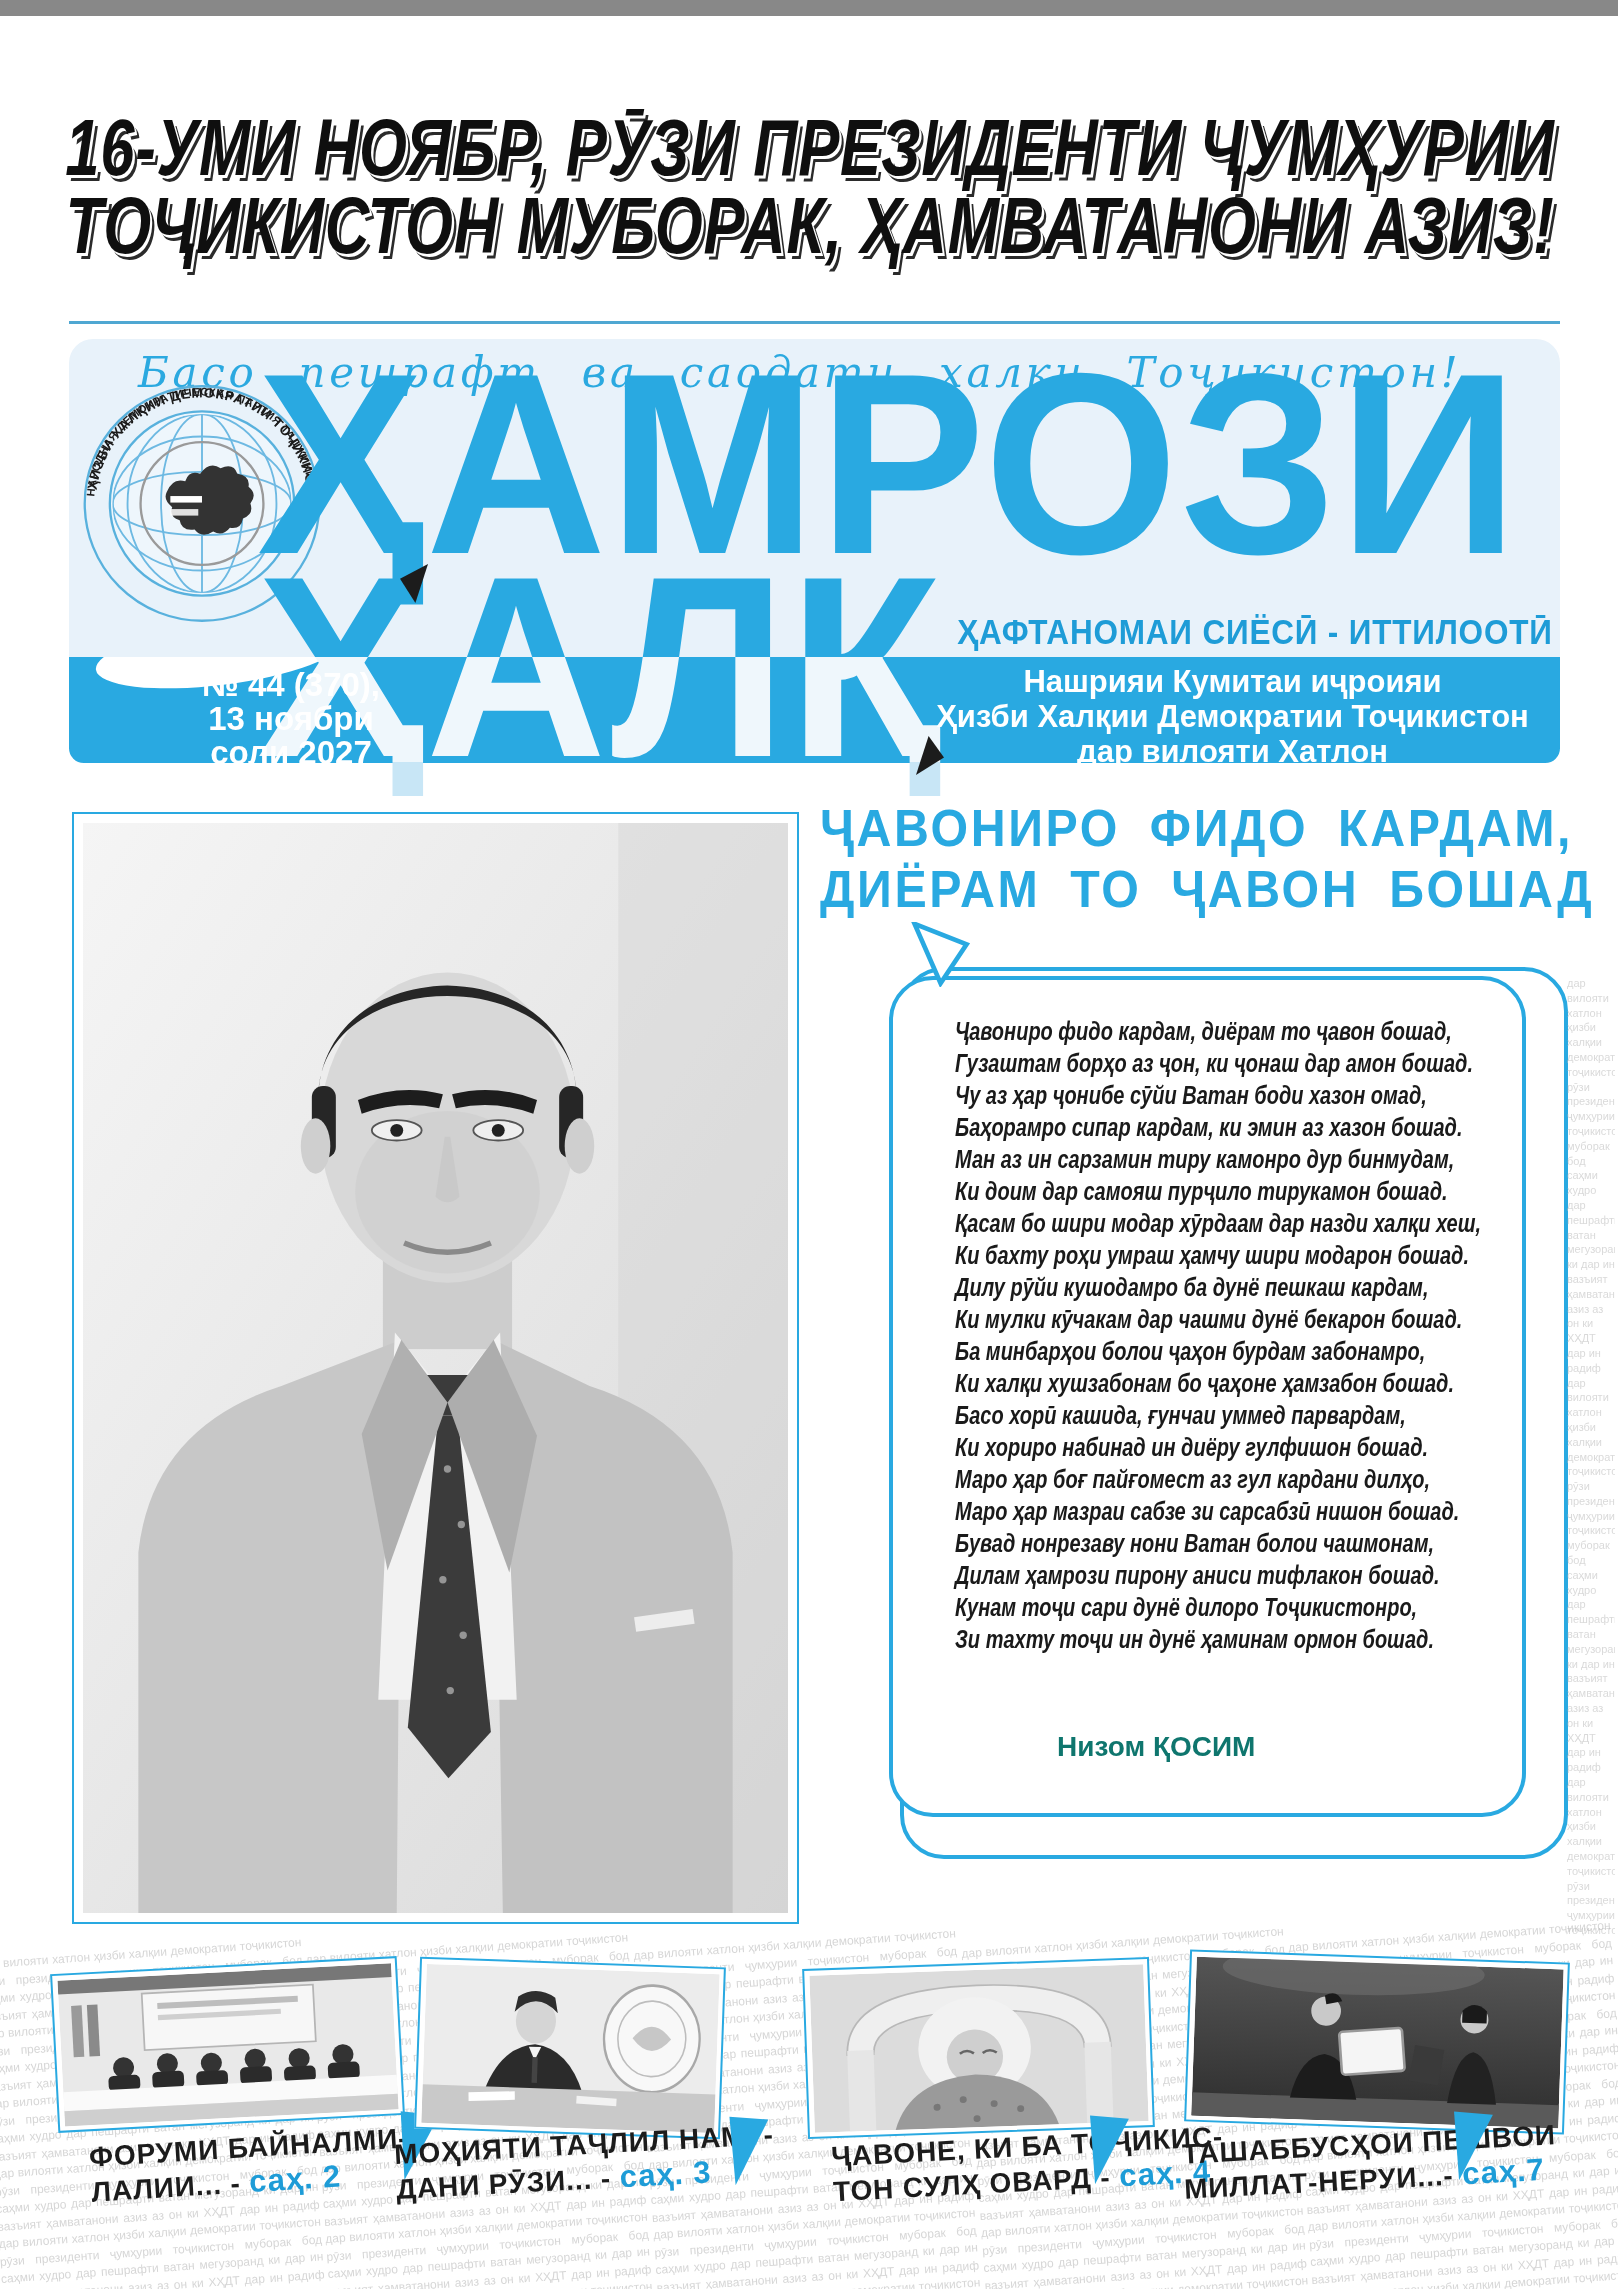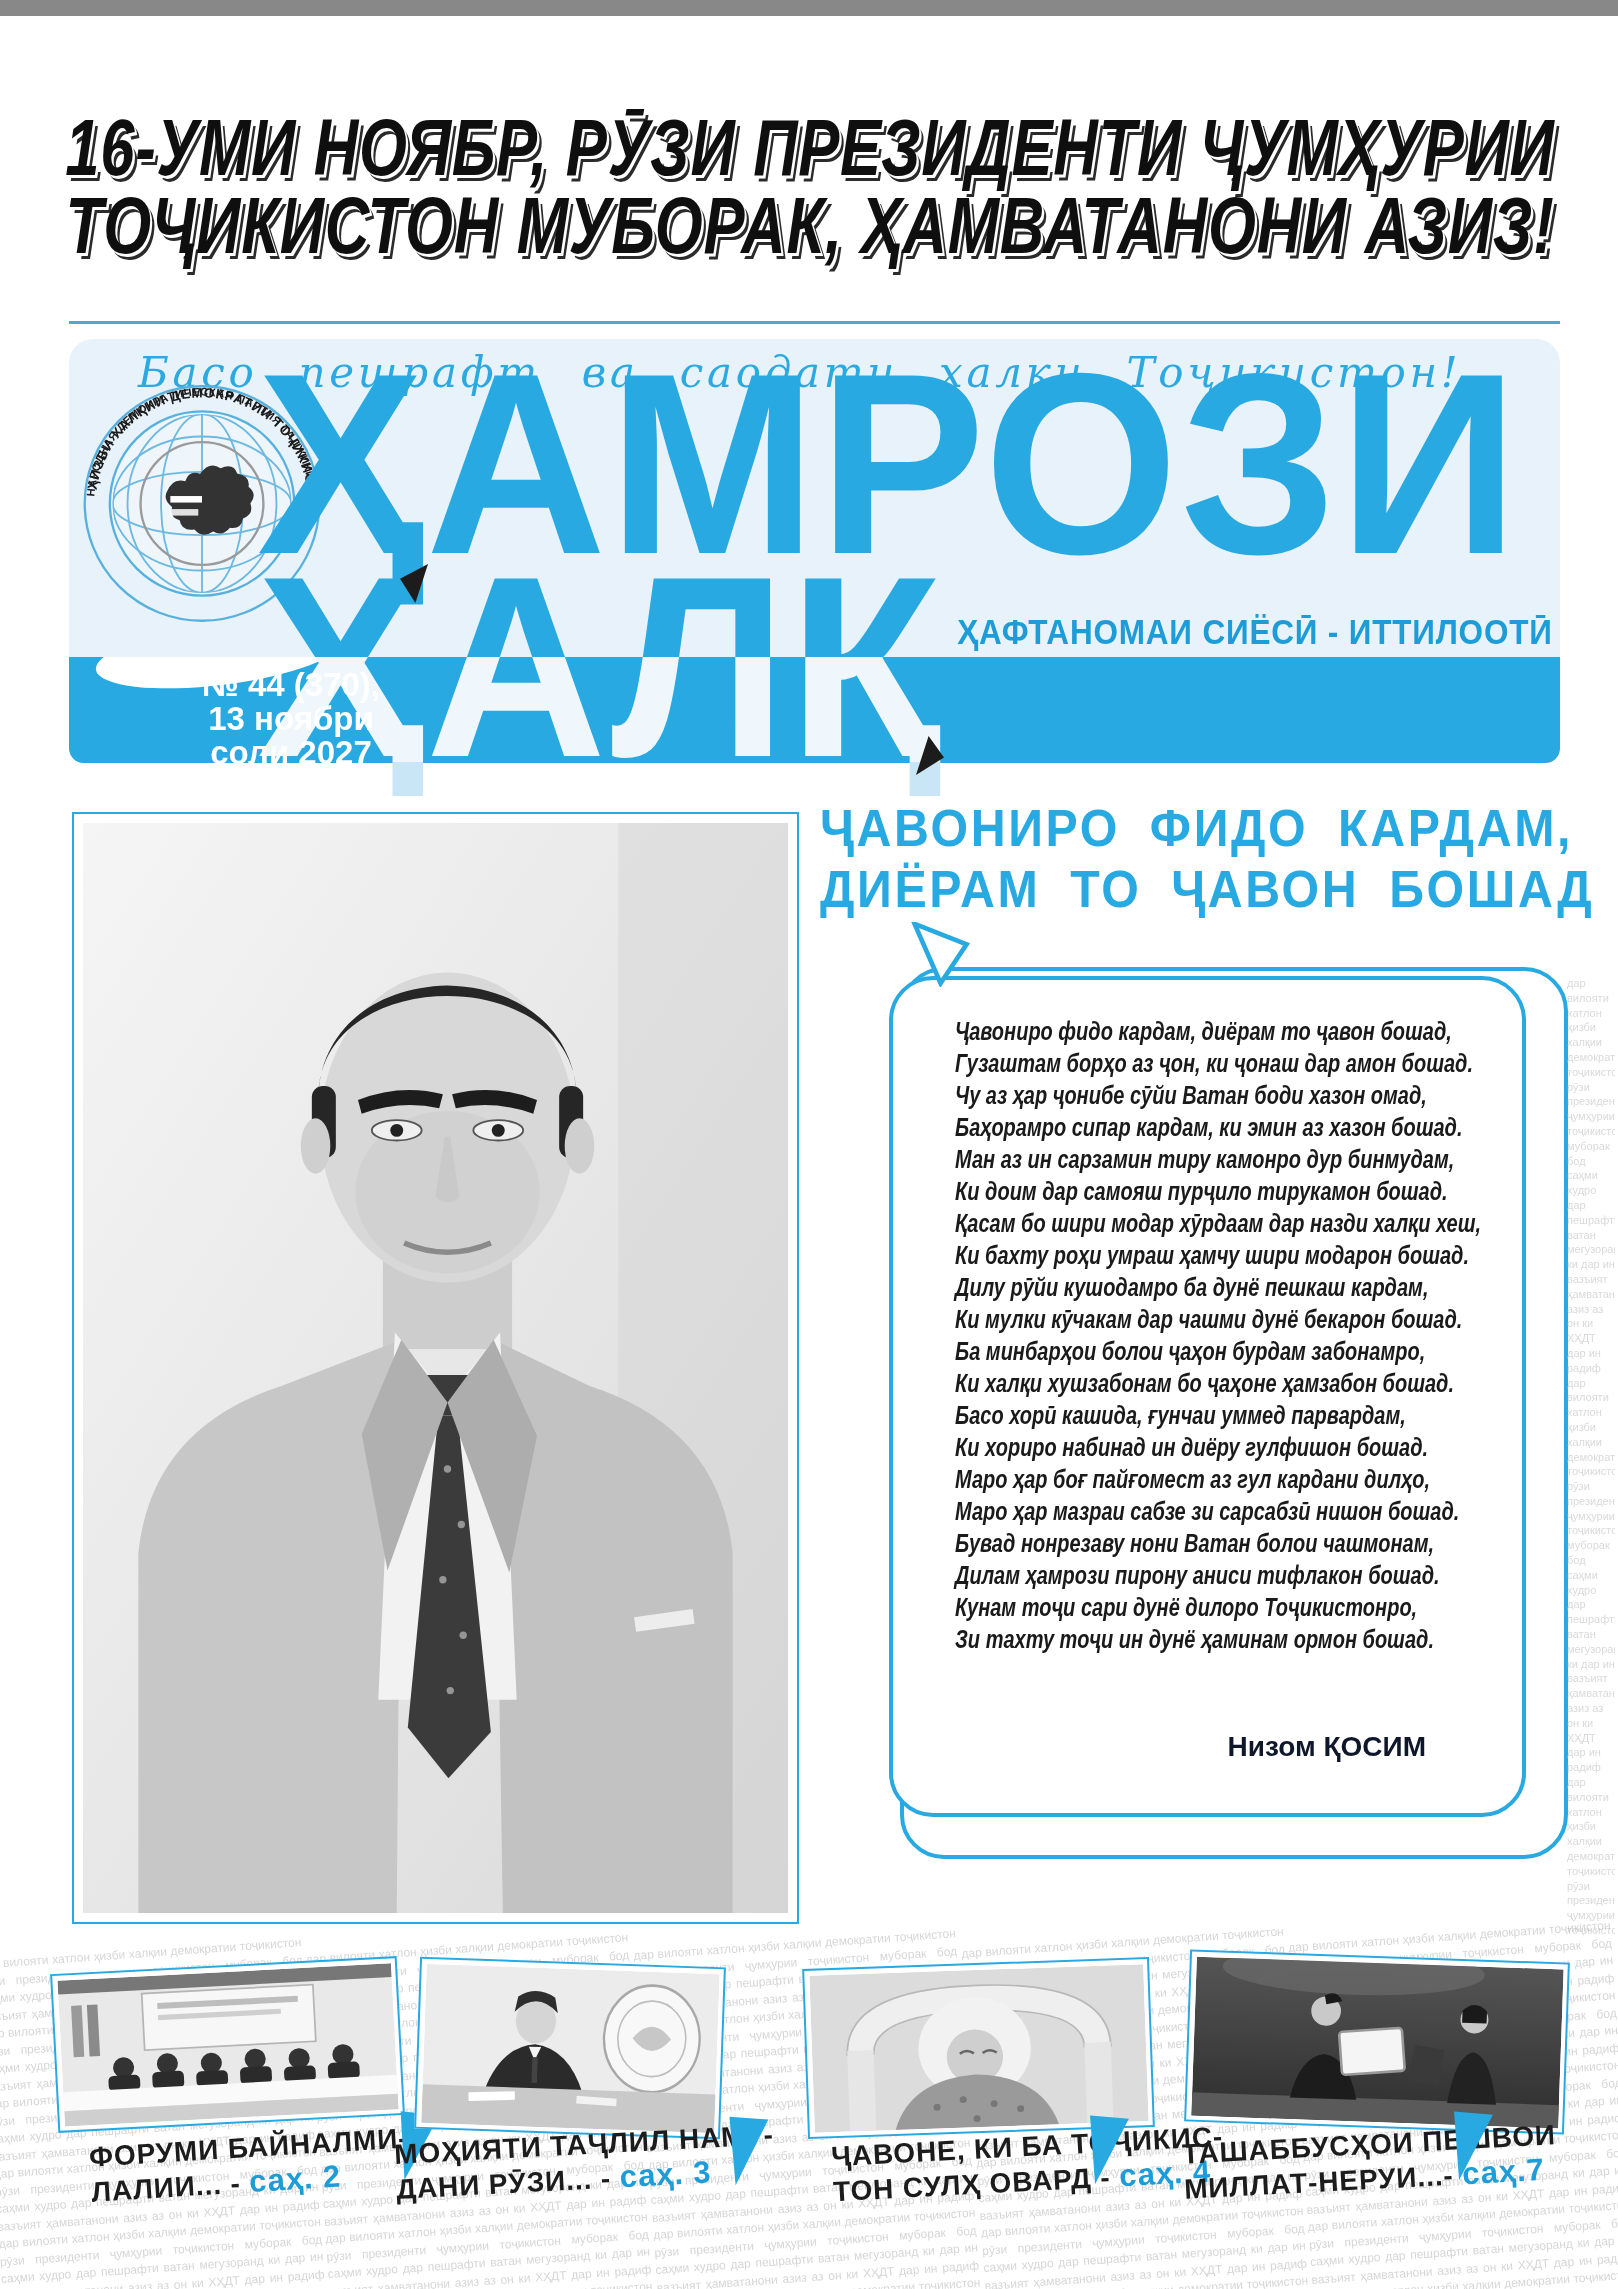--- a/index.html
+++ b/index.html
@@ -55,21 +55,21 @@
   .art-headline{
     white-space:nowrap;font-weight:bold;font-size:52px;line-height:1;color:#29a9e1;
     letter-spacing:2.8px;word-spacing:14.8px;transform:scaleX(0.93);transform-origin:left top;
   }
   .poem-frame{border:4.6px solid #29a9e1;border-radius:44px;background:transparent;}
   .poem-text{left:955px;top:999px;}
   .poem-line{
     white-space:nowrap;font-weight:bold;font-style:italic;font-size:25px;line-height:32px;
     color:#1a1a1a;transform:scaleX(0.8);transform-origin:left top;
   }
-  .poem-author{left:1057px;top:1715px;width:369px;text-align:right;font-weight:bold;font-size:28px;color:#0f172a;}
+  .poem-author{left:1057px;top:1715px;width:369px;text-align:left;font-weight:bold;font-size:28px;color:#0f766e;}
 
   
   .noise{color:#b5b5b5;opacity:0.55;font-size:12px;line-height:17.5px;text-align:justify;overflow:hidden;transform:rotate(-4deg);}
   .noise-side{color:#b5b5b5;opacity:0.5;font-size:11px;line-height:14.8px;overflow:hidden;}
   .teaser-photo{border:2.8px solid #29a9e1;background:#fff;padding:4.6px;}
   .teaser-photo svg{display:block;width:100%;height:100%;}
   .caption{font-weight:bold;font-size:28px;line-height:34px;color:#1c1c1c;letter-spacing:0.9px;white-space:nowrap;}
   .caption .ref{color:#1e9cd7;font-size:31px;}
   .wedge{width:0;height:0;border-top:68px solid #29a9e1;border-left:11px solid transparent;border-right:28px solid transparent;}
 </style>
@@ -124,20 +124,25 @@
 
   <div class="abs mast-title mast-title1">ҲАМРОЗИ</div>
   <div class="abs mast-title mast-title2">ҲАЛҚ</div>
   <div class="abs mast-subtitle">ҲАФТАНОМАИ СИЁСӢ - ИТТИЛООТӢ</div>
 
   <div class="abs bar-issue">
     <div>№ 44 (370),</div>
     <div>13 ноябри</div>
     <div>соли 2027</div>
   </div>
+  <div class="abs bar-pub">
+    <div>Нашрияи Кумитаи иҷроияи</div>
+    <div>Ҳизби Халқии Демократии Тоҷикистон</div>
+    <div>дар вилояти Хатлон</div>
+  </div>
 
   <div class="abs cursor-a cursor-a1" style="left:400px;top:548px;"></div>
   <div class="abs cursor-a cursor-a2" style="left:916px;top:720px;"></div>
 
   <div class="abs photo-frame">
     <svg viewBox="0 0 764 1181" preserveAspectRatio="none">
       <defs>
         <linearGradient id="bgG" x1="0" y1="0" x2="1" y2="1">
           <stop offset="0" stop-color="#f5f5f5"></stop>
             <stop offset="1" stop-color="#d9d9d9"></stop>

